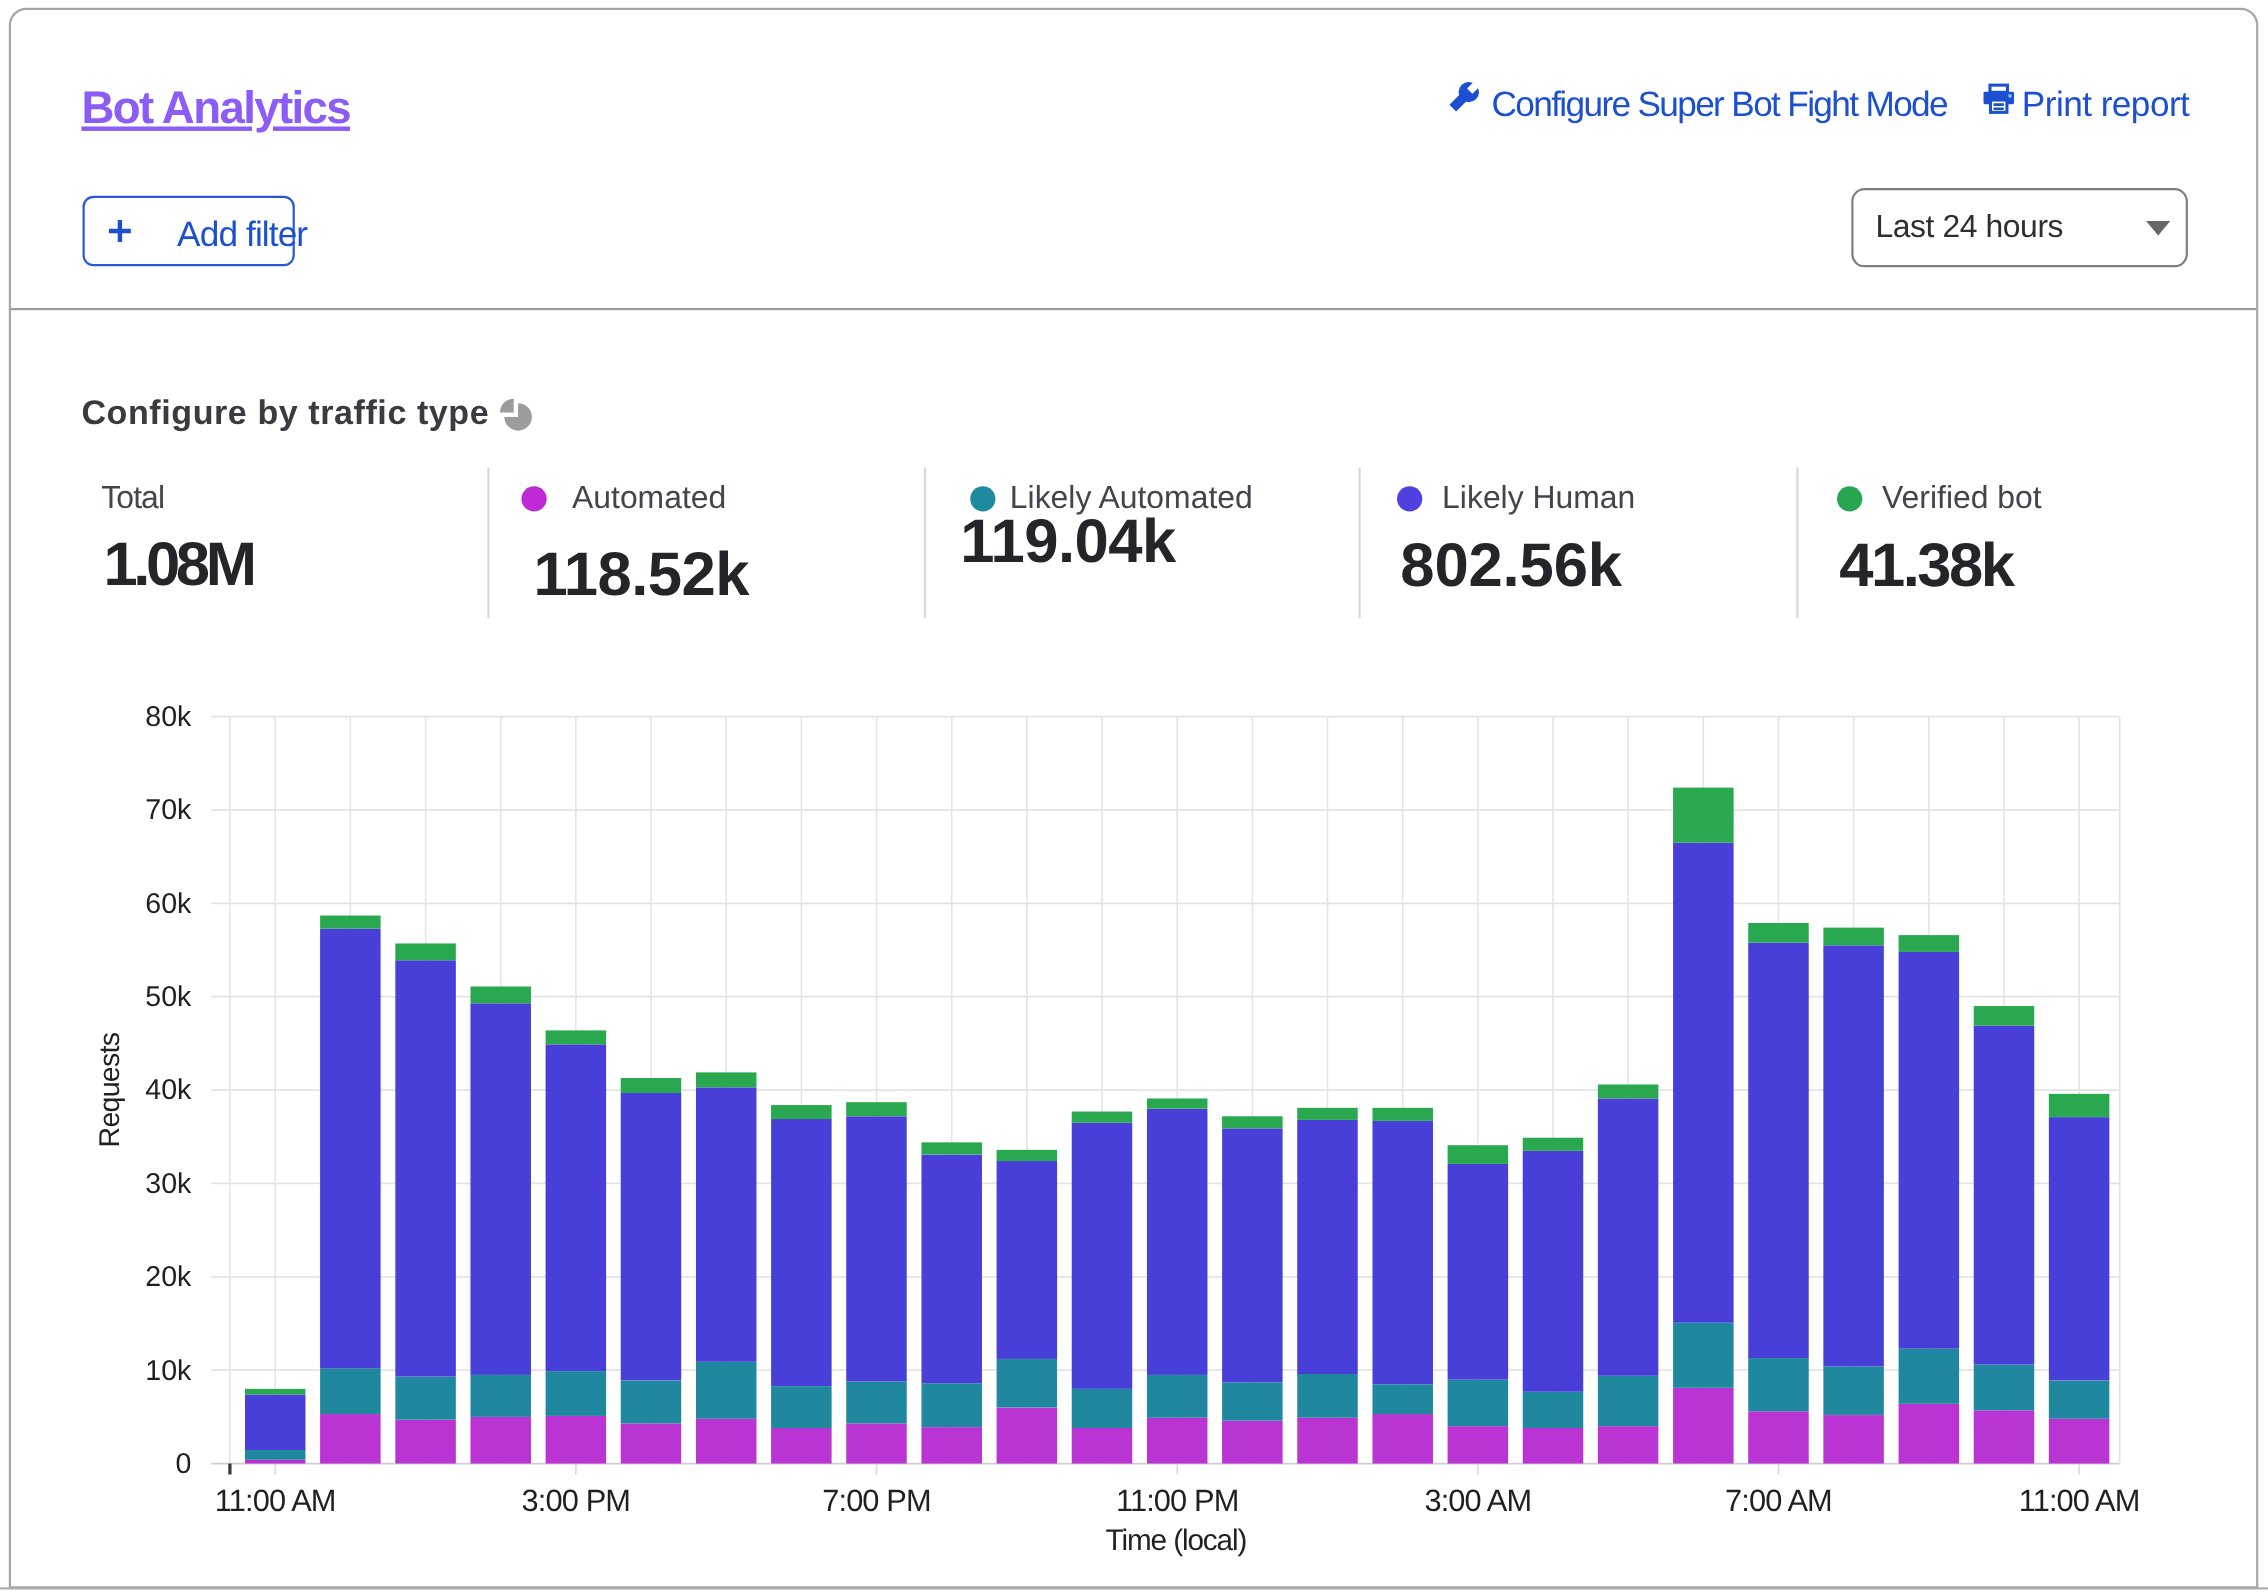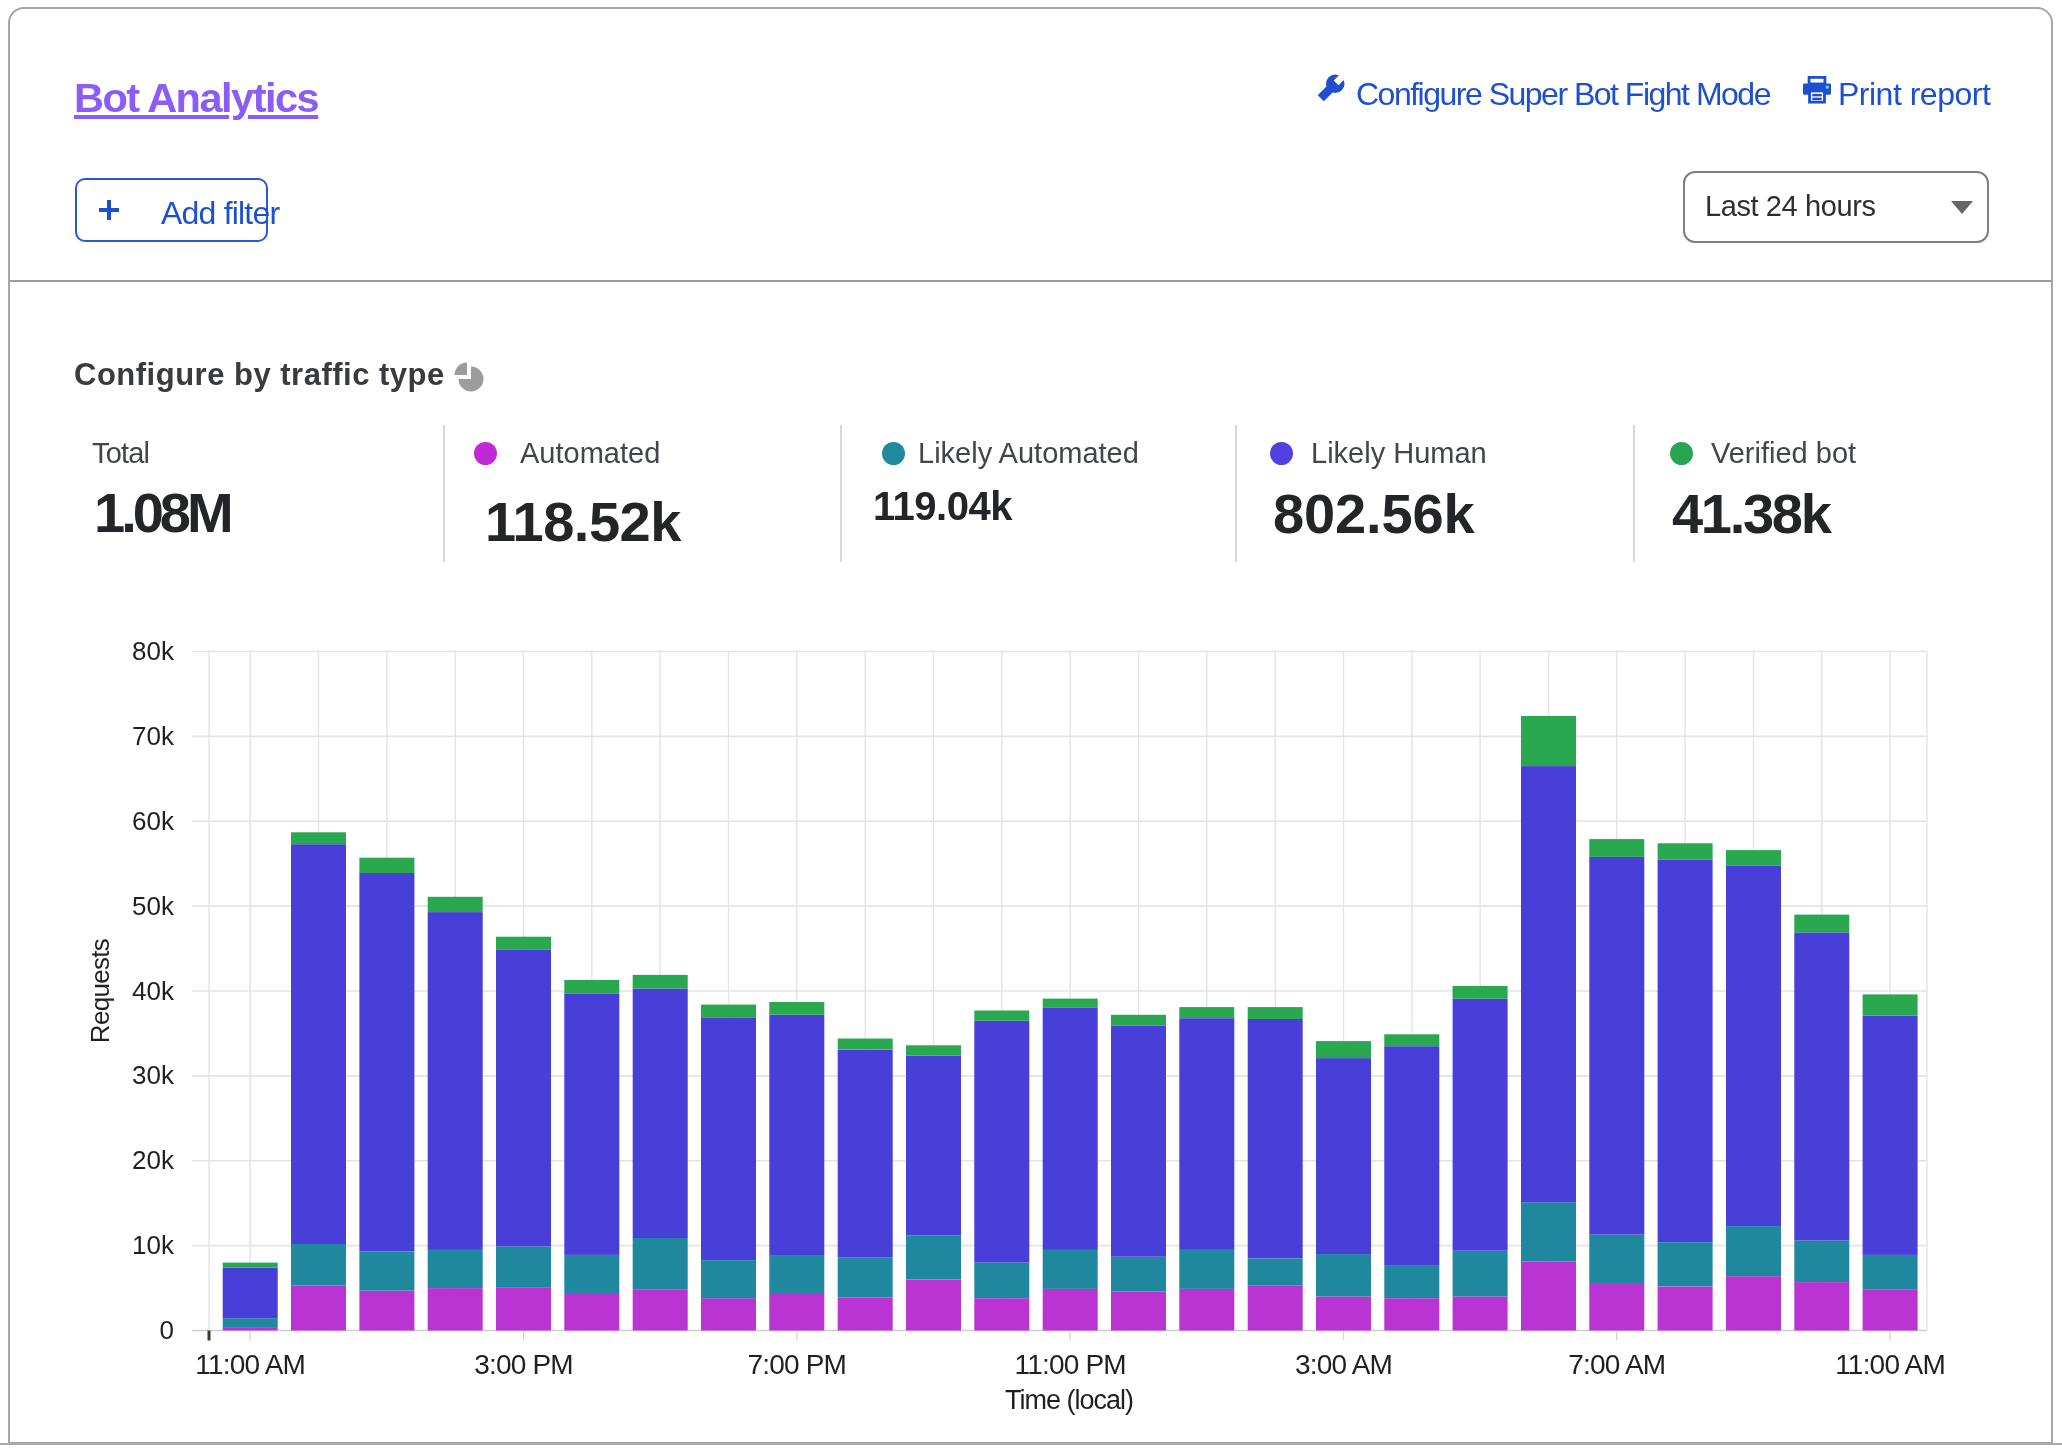--- a/index.html
+++ b/index.html
@@ -52,21 +52,21 @@
 
 <div class="abs" style="left:92px;top:438.5px;font-size:29px;color:#43454c;line-height:1;letter-spacing:-0.8px;">Total</div>
 <div class="abs" style="left:94px;top:484.5px;font-size:56px;font-weight:bold;color:#232529;line-height:1;letter-spacing:-4px;">1.08M</div>
 
 <div class="abs" style="left:474px;top:442px;width:23px;height:23px;border-radius:50%;background:#c02ad6;"></div>
 <div class="abs" style="left:520px;top:438.5px;font-size:29px;color:#43454c;line-height:1;">Automated</div>
 <div class="abs" style="left:485px;top:494px;font-size:56px;font-weight:bold;color:#232529;line-height:1;letter-spacing:-0.5px;">118.52k</div>
 
 <div class="abs" style="left:882px;top:442px;width:23px;height:23px;border-radius:50%;background:#1f8a9e;"></div>
 <div class="abs" style="left:918px;top:438.5px;font-size:29px;color:#43454c;line-height:1;">Likely Automated</div>
-<div class="abs" style="left:873px;top:486px;font-size:40px;font-weight:bold;color:#232529;line-height:1;letter-spacing:-0.5px;">119.04k</div>
+<div class="abs" style="left:873px;top:464px;font-size:56px;font-weight:bold;color:#232529;line-height:1;letter-spacing:-0.5px;">119.04k</div>
 
 <div class="abs" style="left:1270px;top:442px;width:23px;height:23px;border-radius:50%;background:#5140e0;"></div>
 <div class="abs" style="left:1311px;top:438.5px;font-size:29px;color:#43454c;line-height:1;">Likely Human</div>
 <div class="abs" style="left:1273px;top:486px;font-size:56px;font-weight:bold;color:#232529;line-height:1;letter-spacing:-0.15px;">802.56k</div>
 
 <div class="abs" style="left:1670px;top:442px;width:23px;height:23px;border-radius:50%;background:#27a551;"></div>
 <div class="abs" style="left:1711px;top:438.5px;font-size:29px;color:#43454c;line-height:1;">Verified bot</div>
 <div class="abs" style="left:1672px;top:486px;font-size:56px;font-weight:bold;color:#232529;line-height:1;letter-spacing:-2.3px;">41.38k</div>
 
 <svg width="2062" height="850" viewBox="0 0 2062 850" style="position:absolute;left:0;top:600px">

